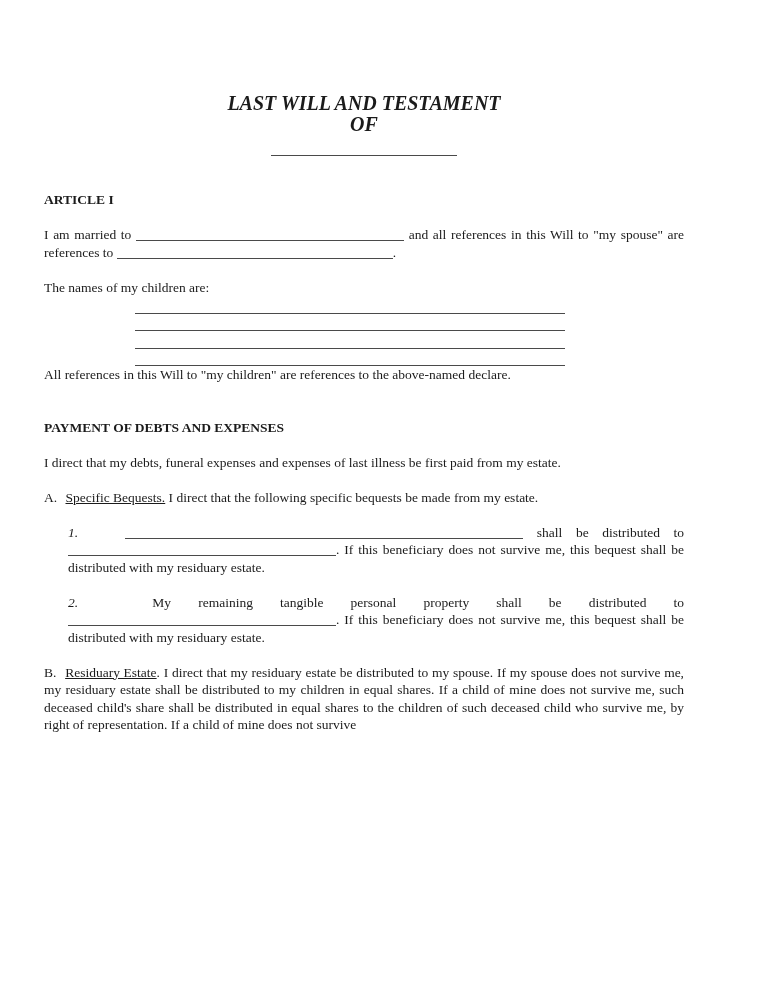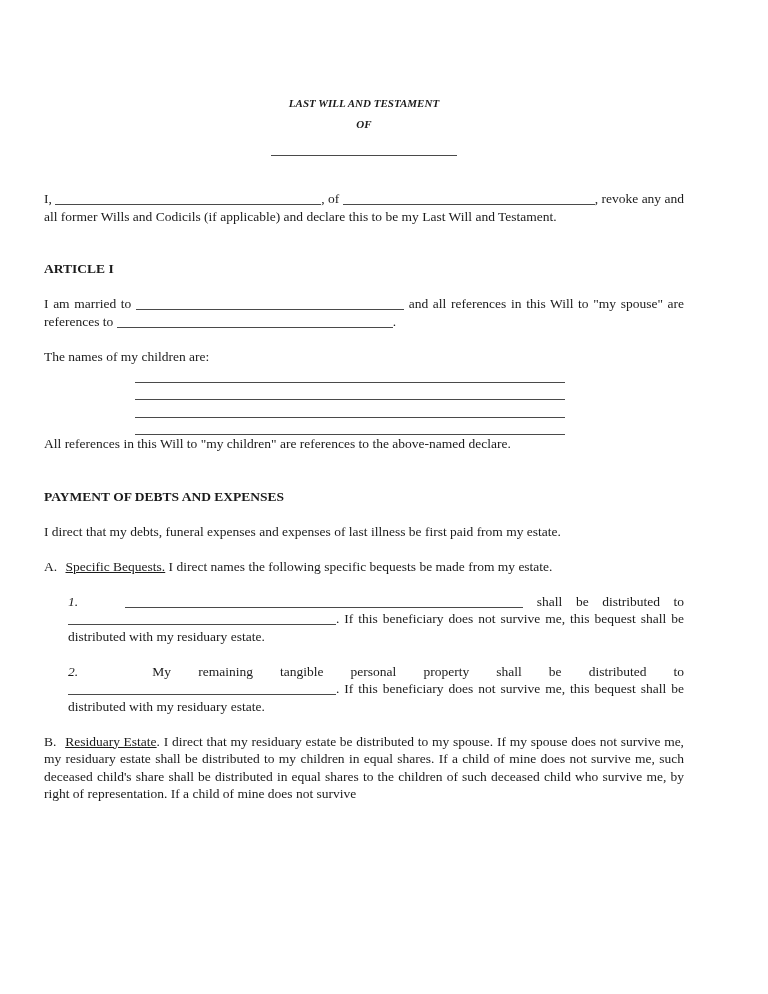--- a/index.html
+++ b/index.html
@@ -9,21 +9,21 @@
     height: 994px;
     box-sizing: border-box;
     background: #ffffff;
     font-family: "Liberation Serif", serif;
     font-size: 13.5px;
     line-height: 17.5px;
     color: #1b1b1b;
     padding: 93px 84px 0 44px;
     overflow: hidden;
   }
-  .title { text-align: center; font-weight: 700; font-style: italic; font-size: 11px; line-height: 21px; }
+  .title { text-align: center; font-weight: 700; font-style: italic; font-size: 20px; line-height: 21px; }
   .title-rule { width: 186px; height: 0; border-bottom: 1.5px solid #4a4a4a; margin: 20px auto 0; }
   p { margin: 0; }
   .just { text-align: justify; }
   .mt-open { margin-top: 34px; }
   .mt1 { margin-top: 17.5px; }
   .mt2 { margin-top: 35px; }
   .heading { font-weight: 700; }
   .blank {
     display: inline-block;
     height: 12px;
@@ -47,21 +47,20 @@
 <body>
 
 <div class="page">
 
   <div class="title">
     <div>LAST WILL AND TESTAMENT</div>
     <div>OF</div>
     <div class="title-rule"></div>
   </div>
 
-  <p class="just mt-open"><span>I,</span> <span class="blank w266"></span><span>, of</span> <span class="blank w252"></span><span>, revoke any and all former Wills and Codicils (if applicable) and declare this to be my Last Will and Testament.</span></p>
 
   <div class="heading mt2">
     <div>ARTICLE I</div>
   </div>
 
   <p class="just mt1"><span>I am married to</span> <span class="blank w268"></span> <span>and all references in this Will to "my spouse" are references to</span> <span class="blank w276"></span><span>.</span></p>
 
   <p class="mt1">The names of my children are:</p>
 
   <div class="lines">
@@ -73,21 +72,21 @@
 
   <p>All references in this Will to "my children" are references to the above-named declare.</p>
 
   <div class="heading mt2">
     <div>PAYMENT OF DEBTS AND EXPENSES</div>
   </div>
 
   <p class="mt1">I direct that my debts, funeral expenses and expenses of last illness be first paid from my estate.</p>
 
 
-  <p class="mt1"><span>A.</span> <span class="tab-sm"></span><span class="uline">Specific Bequests.</span> <span>I direct names the following specific bequests be made from my estate.</span></p>
+  <p class="mt1"><span>A.</span> <span class="tab-sm"></span><span class="uline">Specific Bequests.</span> <span>I direct that the following specific bequests be made from my estate.</span></p>
 
   <p class="just mt1 indent"><span class="num">1.</span> <span class="tab"></span> <span class="blank w398"></span> <span>shall be distributed to</span> <span class="blank w268"></span><span>.  If this beneficiary does not survive me, this bequest shall be distributed with my residuary estate.</span></p>
 
   <p class="just mt1 indent"><span class="num">2.</span> <span class="tab"></span> <span>My remaining tangible personal property shall be distributed to</span> <span class="blank w268"></span><span>.  If this beneficiary does not survive me, this bequest shall be distributed with my residuary estate.</span></p>
 
   <p class="just mt1"><span>B.</span> <span class="tab-sm"></span><span class="uline">Residuary Estate</span><span>.  I direct that my residuary estate be distributed to my spouse.  If my spouse does not survive me, my residuary estate shall be distributed to my children in equal shares.  If a child of mine does not survive me, such deceased child's share shall be distributed in equal shares to the children of such deceased child who survive me, by right of representation.  If a child of mine does not survive</span></p>
 
 </div>
 
 </body></html>

